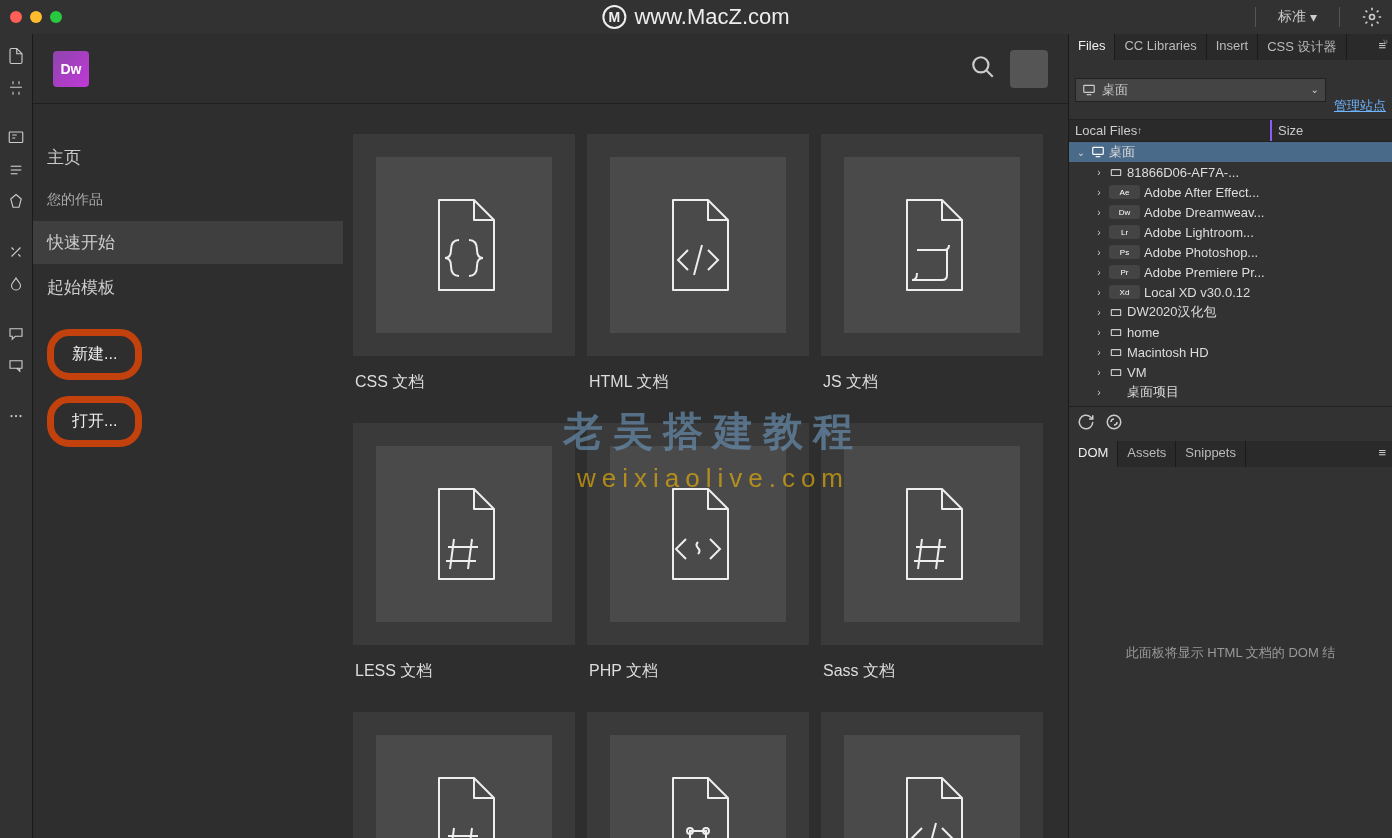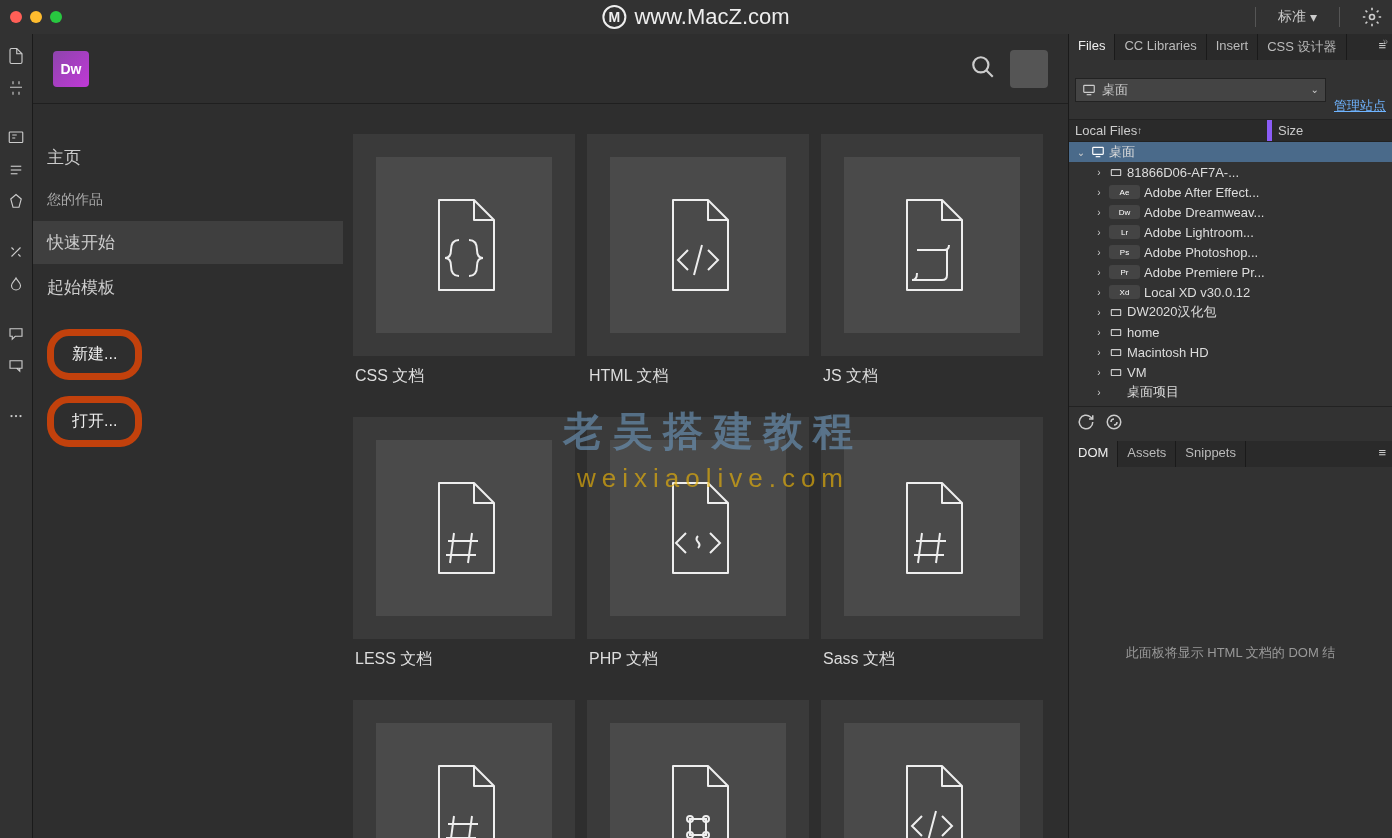--- a/index.html
+++ b/index.html
@@ -31,21 +31,21 @@
     .content { flex: 1; display: flex; overflow: hidden; }
     .sidebar { width: 310px; padding: 30px 0 0 0; }
     .side-item { padding: 10px 14px; font-size: 17px; color: #ccc; cursor: pointer; margin: 2px 0; }
     .side-item.active { background: #3f3f3f; }
     .side-item.small { font-size: 14px; color: #aaa; }
     .side-btns { margin-top: 20px; padding: 0 14px; display: flex; flex-direction: column; gap: 16px; align-items: flex-start; }
     .pill-btn { border: 7px solid #c2410c; color: #eee; background: transparent; border-radius: 22px; padding: 8px 18px; font-size: 16px; cursor: pointer; }
     
     .grid-area { flex: 1; padding: 30px 10px 10px 10px; overflow-y: auto; }
     .grid { display: grid; grid-template-columns: repeat(3, 222px); gap: 12px 12px; }
-    .card-wrap { display: flex; flex-direction: column; gap: 10px; }
+    .card-wrap { display: flex; flex-direction: column; gap: 16px; }
     .card { width: 222px; height: 222px; background: #3a3a3a; display: flex; align-items: center; justify-content: center; cursor: pointer; }
     .card-inner { width: 176px; height: 176px; background: #4a4a4a; display: flex; align-items: center; justify-content: center; }
     .card-inner svg { width: 80px; height: 100px; stroke: #eee; fill: none; stroke-width: 2; }
     .card-label { font-size: 16px; color: #ddd; padding-left: 2px; margin-bottom: 18px; }
     
     .watermark { position: absolute; top: 370px; left: 530px; pointer-events: none; text-align: center; }
     .wm1 { font-size: 40px; color: #6a93b5; opacity: 0.65; letter-spacing: 10px; font-weight: 600; }
     .wm2 { font-size: 26px; color: #eab308; opacity: 0.65; letter-spacing: 6px; margin-top: 4px; }
     
     .right-panel { width: 324px; background: #323232; display: flex; flex-direction: column; border-left: 1px solid #1a1a1a; }
@@ -53,21 +53,21 @@
     .ptab { padding: 4px 9px; color: #bbb; cursor: pointer; border-right: 1px solid #1a1a1a; }
     .ptab.active { background: #323232; color: #eee; }
     .ptab-menu { margin-left: auto; padding: 4px 6px; cursor: pointer; }
     
     .files-body { flex-shrink: 0; display: flex; flex-direction: column; }
     .files-top { display: flex; align-items: center; padding: 4px 6px; gap: 8px; }
     .disk-sel { flex: 1; background: #444; border: 1px solid #222; height: 24px; display: flex; align-items: center; padding: 0 6px; font-size: 13px; gap: 6px; position: relative; }
     .disk-sel .chev { margin-left: auto; font-size: 10px; }
     .manage-link { color: #6fb4ff; font-size: 13px; text-decoration: underline; cursor: pointer; margin-top: 33px; }
     .files-header { display: flex; background: #2a2a2a; font-size: 13px; border-top: 1px solid #222; border-bottom: 1px solid #222; }
-    .fh-col1 { flex: 1; padding: 3px 6px; display: flex; align-items: center; border-right: 5px solid #8b5cf6; }
+    .fh-col1 { flex: 1; padding: 3px 6px; display: flex; align-items: center; border-right: 2px solid #8b5cf6; }
     .fh-col2 { width: 120px; padding: 3px 6px; }
     .arrow-up { font-size: 10px; }
     
     .tree { font-size: 13px; color: #ddd; }
     .tree-row { display: flex; align-items: center; height: 20px; padding: 0 6px; gap: 4px; cursor: pointer; }
     .tree-row.root { background: #4a6a8a; }
     .tree-chev { width: 12px; font-size: 10px; color: #ccc; text-align: center; }
     .tree-ico { width: 14px; height: 14px; display: flex; align-items: center; justify-content: center; }
     .tree-ico.drive { color: #ccc; }
     .tree-ico.app { background: #444; border-radius: 3px; width: 31px; height: 14px; font-size: 8px; color: #fff; display: flex; align-items: center; justify-content: center; }

